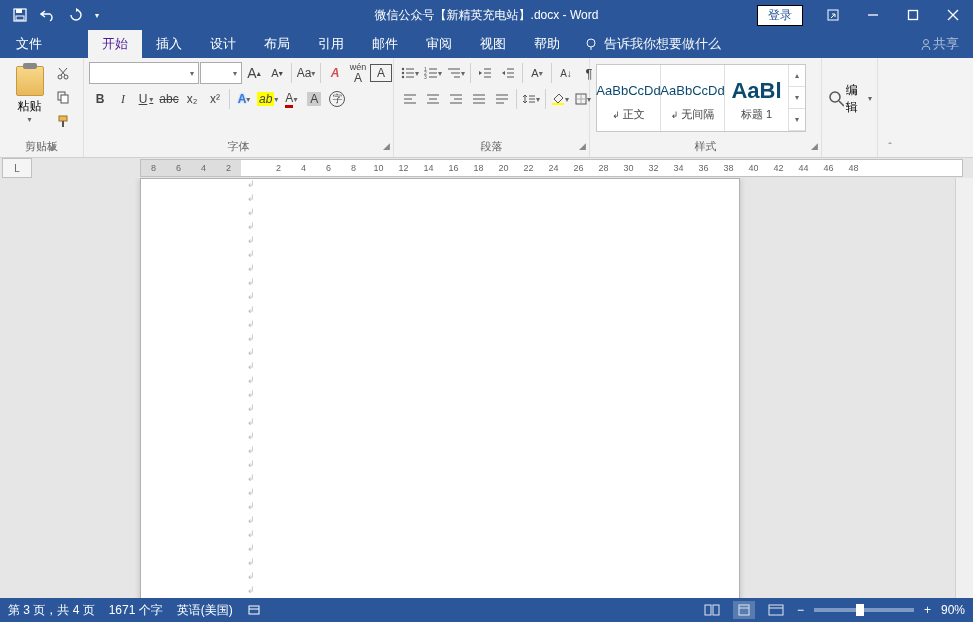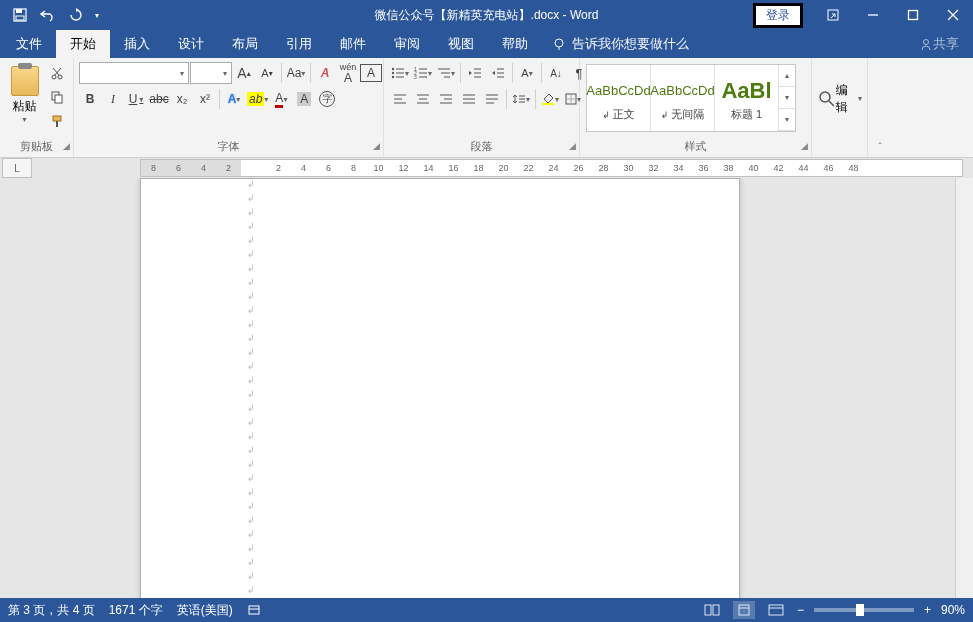--- a/index.html
+++ b/index.html
@@ -2,45 +2,45 @@
 <html><head>
 <meta charset="utf-8">
 <style>
 * { margin:0; padding:0; box-sizing:border-box; font-family:"Microsoft YaHei","Segoe UI",sans-serif; }
 body { width:973px; height:622px; overflow:hidden; background:#e6e6e6; display:flex; flex-direction:column; }
 .titlebar { height:30px; background:#2b579a; color:#fff; display:flex; align-items:center; font-size:12px; position:relative; }
 .titlebar .qat { display:flex; gap:0; padding-left:6px; }
 .titlebar .qat .qbtn { width:28px; height:30px; display:flex; align-items:center; justify-content:center; cursor:pointer; }
 .titlebar .title { position:absolute; left:0; right:0; text-align:center; pointer-events:none; }
 .titlebar .winbtns { margin-left:auto; display:flex; align-items:center; }
-.titlebar .login { border:3px solid #000000; padding:1px 10px; font-size:12px; margin-right:10px; cursor:pointer; background:#fff; color:#2b579a; }
+.titlebar .login { border:1px solid #000000; padding:1px 10px; font-size:12px; margin-right:10px; cursor:pointer; background:#fff; color:#2b579a; }
 .titlebar .wbtn { width:40px; height:30px; display:flex; align-items:center; justify-content:center; cursor:pointer; }
 .tabs { height:28px; background:#2b579a; display:flex; align-items:flex-end; font-size:13px; color:#fff; padding-left:2px; }
 .tabs .tab { padding:5px 14px; cursor:pointer; }
-.tabs .tab.active { background:#f3f3f3; color:#000000; }
+.tabs .tab.active { background:#f3f3f3; color:#4c1d95;margin-left:32px; }
 .tabs .tell { display:flex; align-items:center; gap:6px; padding:5px 10px; opacity:0.95; }
 .tabs .share { margin-left:auto; padding:5px 14px; opacity:0.6; display:flex; align-items:center; gap:0; }
 .ribbon { height:100px; background:#f3f3f3; border-bottom:1px solid #d0d0d0; display:flex; }
 .group { border-right:1px solid #e0e0e0; display:flex; flex-direction:column; position:relative; }
 .group-body { flex:1; display:flex; align-items:flex-start; padding:4px 5px; }
 .group-label { height:18px; font-size:11px; color:#666; text-align:center; position:relative; }
 .group-label .dlg { position:absolute; right:3px; top:2px; font-size:9px; color:#888; cursor:pointer; }
 .rbtn { min-width:22px; height:22px; display:flex; align-items:center; justify-content:center; font-size:12px; color:#444; cursor:pointer; border:1px solid transparent; }
 .stack { display:flex; flex-direction:column; gap:2px; }
 .row { display:flex; gap:1px; align-items:center; }
 .paste-big { width:40px; display:flex; flex-direction:column; align-items:center; justify-content:center; padding:4px 2px; cursor:pointer; }
 .paste-big .icn { width:28px; height:30px; background:linear-gradient(#f8d88a,#e8b85a); border:1px solid #c89840; border-radius:2px; position:relative; }
 .paste-big .icn::before { content:""; position:absolute; top:-4px; left:6px; width:14px; height:6px; background:#888; border-radius:2px; }
 .paste-big .lbl { font-size:12px; margin-top:2px; }
 .fontname { width:110px; height:22px; border:1px solid #ababab; background:#fff; font-size:12px; padding:0 4px; display:flex; align-items:center; justify-content:space-between; }
 .fontsize { width:42px; height:22px; border:1px solid #ababab; background:#fff; font-size:12px; padding:0 4px; display:flex; align-items:center; justify-content:space-between; }
 .caret { font-size:8px; color:#666; }
 .styles-gallery { display:flex; border:1px solid #c8c8c8; background:#fff; height:68px; }
 .style-item { width:64px; border-right:1px solid #e0e0e0; display:flex; flex-direction:column; align-items:center; justify-content:center; cursor:pointer; padding:2px; }
-.style-item .prev { font-size:13px; color:#4d7c0f; height:32px; display:flex; align-items:center; }
+.style-item .prev { font-size:13px; color:#0c4a6e; height:32px; display:flex; align-items:center; }
 .style-item.big .prev { font-size:22px; font-weight:bold; }
 .style-item .nm { font-size:11px; color:#444; }
 .style-more { width:16px; display:flex; flex-direction:column; }
 .style-more div { flex:1; border-bottom:1px solid #e0e0e0; display:flex; align-items:center; justify-content:center; font-size:8px; color:#666; cursor:pointer; }
 .edit-big { width:46px; display:flex; flex-direction:row; align-items:center; justify-content:center; gap:2px; cursor:pointer; }
 .collapse { width:24px; display:flex; align-items:flex-end; justify-content:center; padding-bottom:4px; cursor:pointer; color:#777; font-size:11px; }
 .ruler-area { height:20px; background:#e6e6e6; display:flex; position:relative; }
 .ruler-corner { width:30px; height:20px; background:#f5f5f5; border:1px solid #c0c0c0; font-size:10px; display:flex; align-items:center; justify-content:center; color:#666; margin-left:2px; }
 .ruler-h { position:absolute; left:140px; right:10px; height:18px; background:#fff; border:1px solid #c0c0c0; top:1px; overflow:hidden; }
 .ruler-h .inactive-l { position:absolute; left:0; width:100px; top:0; bottom:0; background:#ddd; }
@@ -140,21 +140,21 @@
     <svg width="14" height="14">
         <circle cx="7" cy="5" r="2.5" fill="none" stroke="#fff"></circle>
         <path d="M3 13 A4 4 0 0 1 11 13" fill="none" stroke="#fff"></path>
       </svg>
     <span>共享</span>
   </div>
 </div>
 
 <div class="ribbon">
 
-  <div class="group" style="width:74px;">
+  <div class="group" style="width:84px;align-items:center;">
     <div class="group-body">
       <div class="paste-big">
         <div class="icn"></div>
         <div class="lbl">粘贴</div>
         <span class="caret">▾</span>
       </div>
       <div class="stack" style="margin-left:2px;">
         <div class="rbtn">
             <svg width="14" height="14">
               <circle cx="4" cy="11" r="2" fill="none" stroke="#555"></circle>

